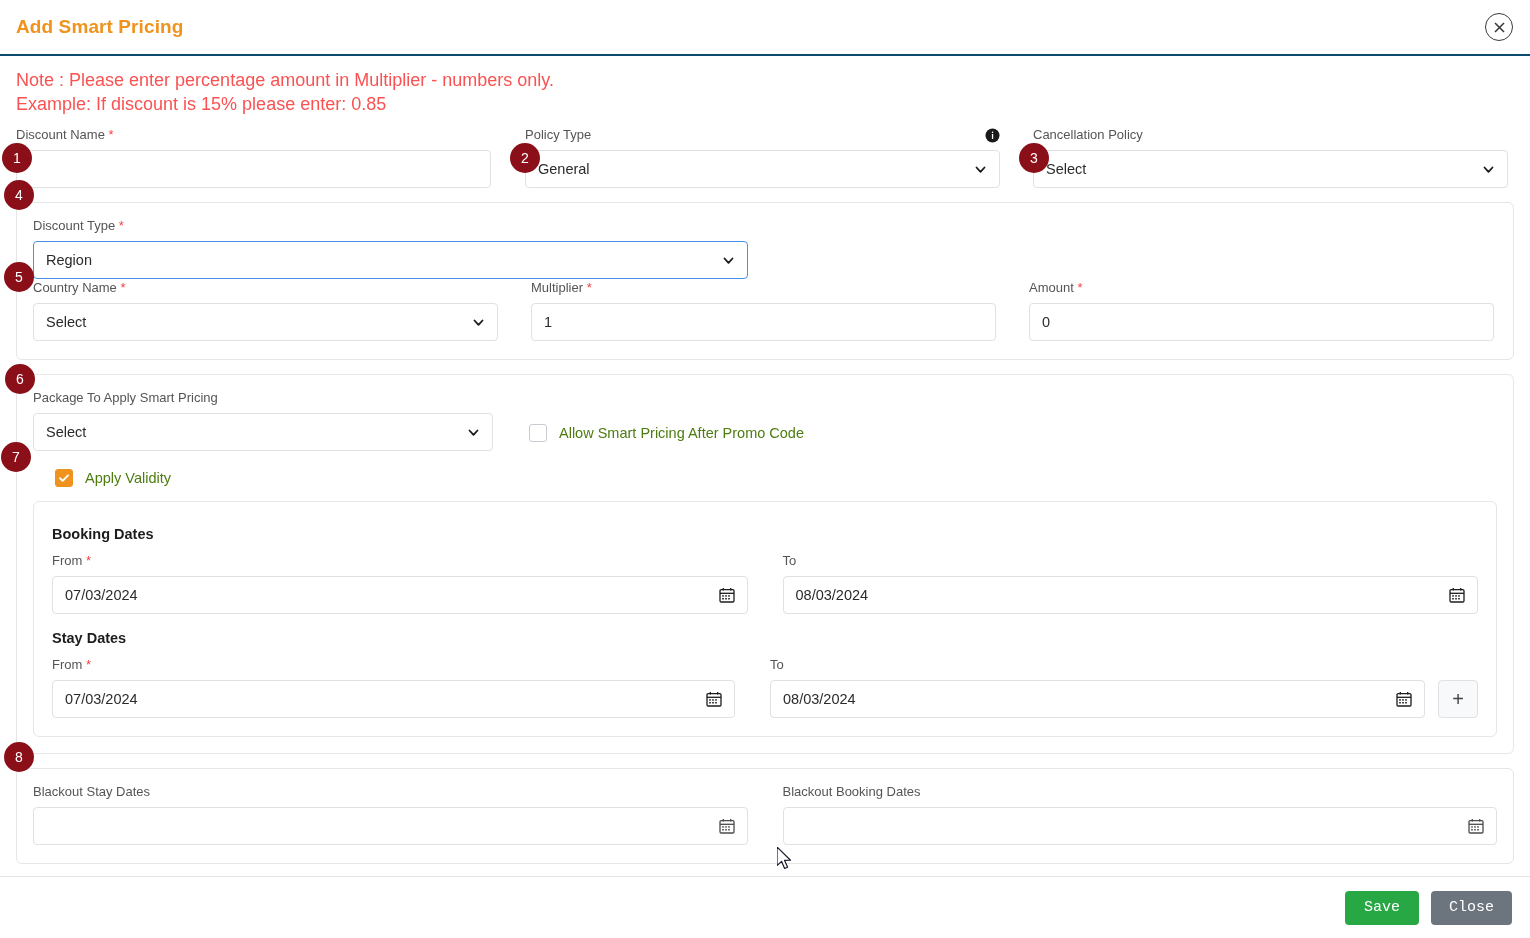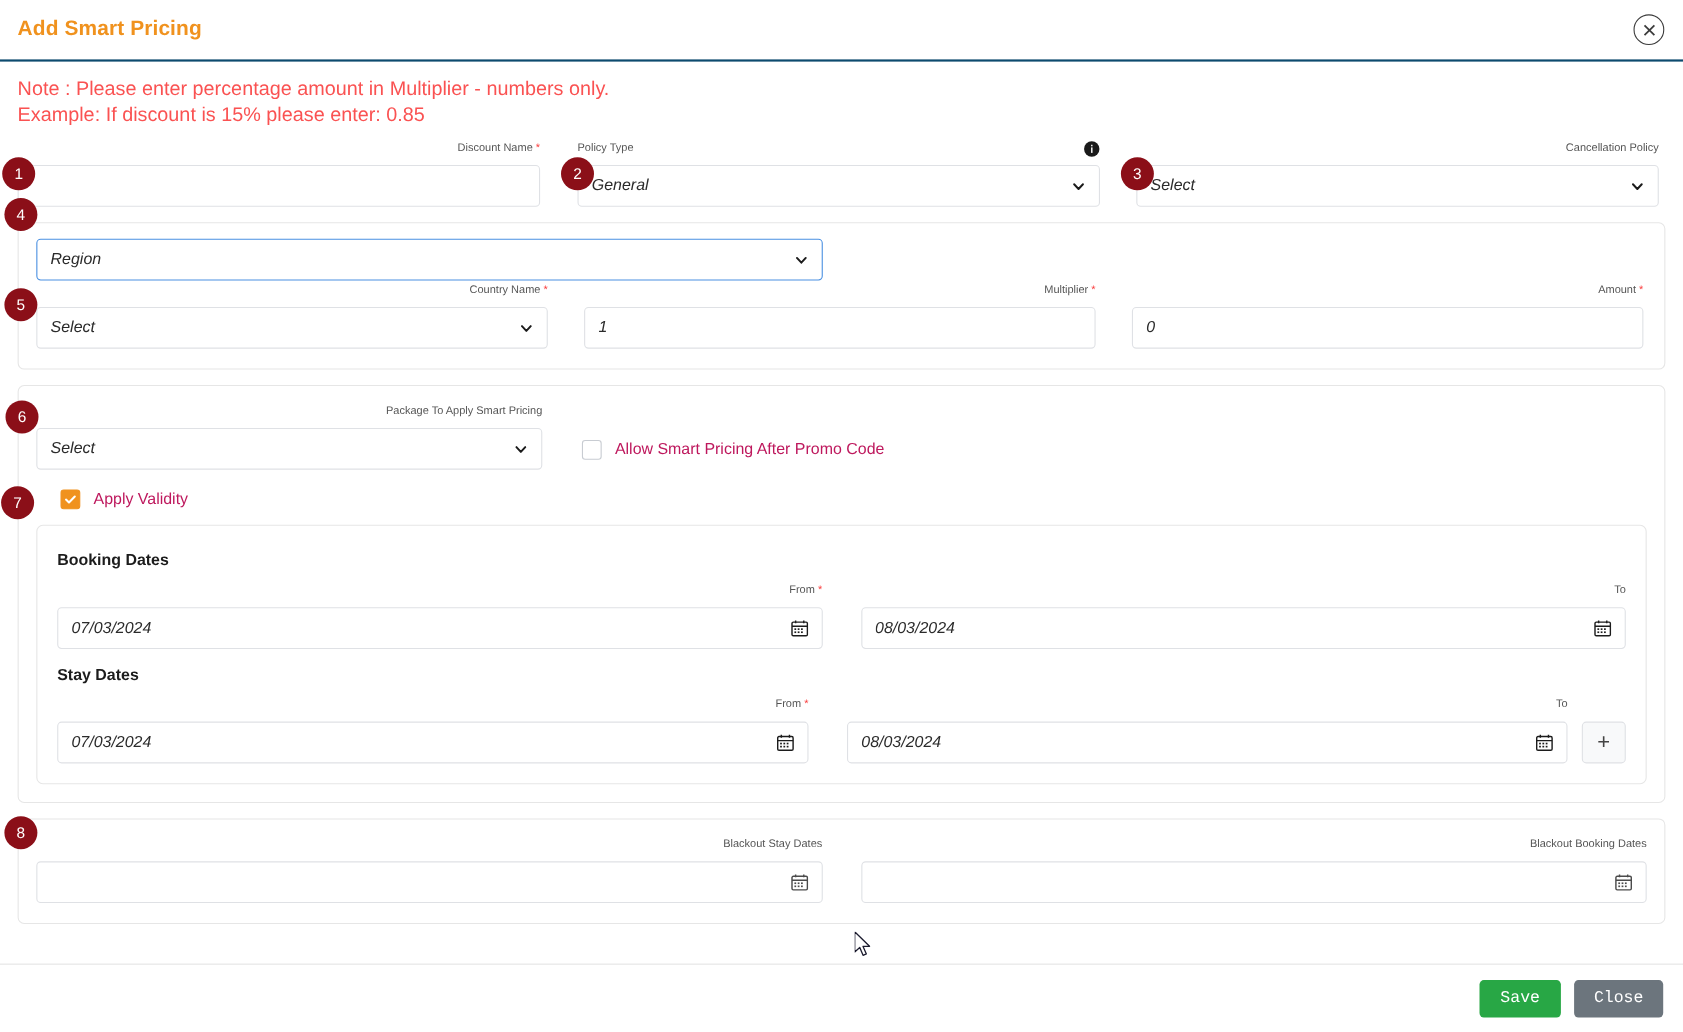--- a/index.html
+++ b/index.html
@@ -37,34 +37,33 @@
   .close-btn svg { display:block; }
 
   
   .notes { padding: 12px 0 6px 16px; }
   .note-line {
     color: #fa5252; font-size: 18px; line-height: 24px;
   }
 
   
   .field-label {
-    font-size: 10px; color: #555; margin-bottom: 6px;
-    display: block; line-height: 18px; text-align: right;
+    font-size: 13px; color: #555; margin-bottom: 6px;
+    display: block; line-height: 18px;
   }
   .req { color: #fa3f3f; }
   .ctl {
     width: 100%; height: 38px;
     border: 1px solid #dfe1e5; border-radius: 4px;
     background: #fff;
     font-family: "Liberation Sans", sans-serif;
     font-size: 14.5px; color: #2b2b2b;
     padding: 0 12px;
     display: flex; align-items: center;
     position: relative;
-    font-style: italic;
   }
   .ctl.focused { border: 1.6px solid #4a90e2; }
   .ctl .val { flex: 1; white-space: nowrap; overflow: hidden; }
   .caret {
     width: 13px; height: 13px; flex: none; margin-left: 8px;
   }
   .cal-ico { width: 16px; height: 16px; flex: none; margin-left: 8px; }
 
   
   .row-top {
@@ -96,21 +95,21 @@
   .pkg-panel { margin-top: 14px; padding: 14px 16px 16px 16px; position: relative; }
   .pkg-row { display:flex; align-items: flex-end; }
   .col-package { width: 460px; }
   .promo-check { display:flex; align-items:center; margin-left: 36px; padding-bottom: 9px; }
   .chk {
     width: 18px; height: 18px; border-radius: 3px;
     border: 1.6px solid #c8ccd2; background: #fff; flex:none;
     display:flex; align-items:center; justify-content:center;
   }
   .chk.checked { background: #f0921e; border-color:#f0921e; }
-  .chk-label { font-size: 14.5px; color: #be185d; margin-left: 12px; text-align: center; }
+  .chk-label { font-size: 14.5px; color: #4d7c0f; margin-left: 12px; text-align: center; }
 
   .validity-row { display:flex; align-items:center; margin: 18px 0 0 22px; }
 
   .dates-panel {
     margin: 14px 16px 0 16px;
     border: 1px solid #e6e6e6; border-radius: 6px;
     padding: 24px 18px 18px 18px;
   }
   .dates-heading { font-size: 14.5px; font-weight: bold; color: #1c1c1c; margin-bottom: 10px; }
   .dates-grid { display:flex; }
@@ -223,20 +222,21 @@
           <svg width="13" height="13" viewBox="0 0 13 13">
               <polyline points="2.5,4.5 6.5,8.8 10.5,4.5" fill="none" stroke="#1b1b1b" stroke-width="1.8" stroke-linecap="round" stroke-linejoin="round"></polyline>
             </svg>
         </span>
       </div>
     </div>
   </div>
 
   <div class="panel discount-panel">
     <div class="col-discount-type">
+      <label class="field-label"><span>Discount Type</span> <span class="req">*</span></label>
       <div class="ctl focused">
         <span class="val">Region</span>
         <span class="caret">
           <svg width="13" height="13" viewBox="0 0 13 13">
               <polyline points="2.5,4.5 6.5,8.8 10.5,4.5" fill="none" stroke="#1b1b1b" stroke-width="1.8" stroke-linecap="round" stroke-linejoin="round"></polyline>
             </svg>
         </span>
       </div>
     </div>
 

